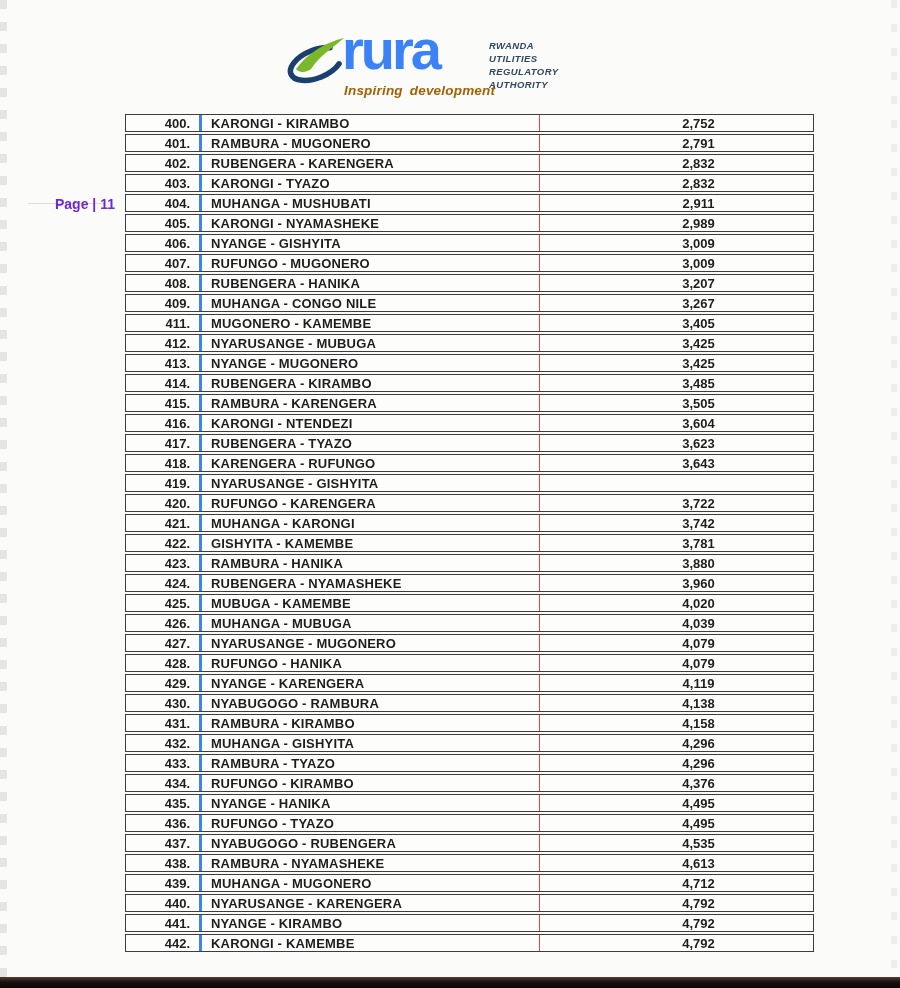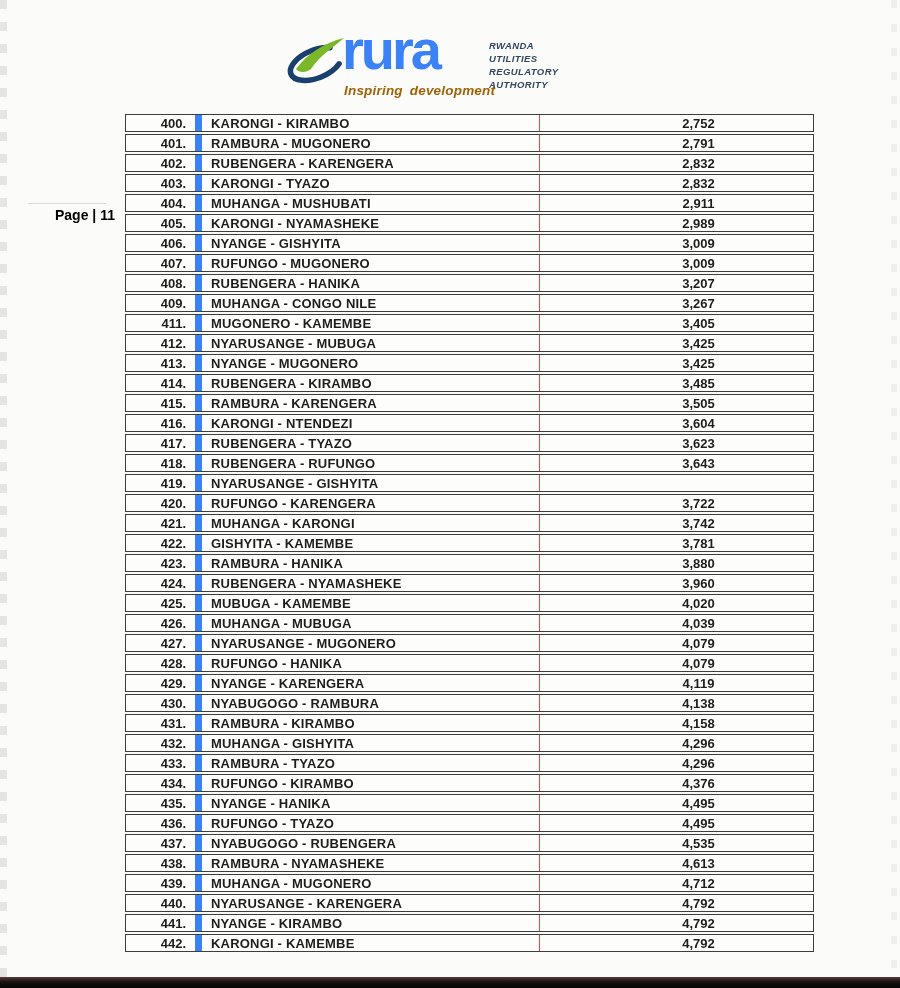--- a/index.html
+++ b/index.html
@@ -17,28 +17,28 @@
   .swoosh{position:absolute;left:2px;top:10px;width:64px;height:50px;}
   .wordmark{position:absolute;left:58px;top:-4px;font-size:56px;font-weight:bold;
     letter-spacing:-3px;color:#3b82f6;line-height:1;}
   .tagline{position:absolute;left:60px;top:57px;font-size:13.5px;font-style:italic;font-weight:600;
     color:#a16207;letter-spacing:.2px;word-spacing:3px;white-space:nowrap;}
   .orgblock{position:absolute;left:205px;top:13px;font-size:9.5px;font-weight:bold;
     color:#31475f;line-height:13px;letter-spacing:.4px;font-style:italic;}
 
   
   .faint-line{position:absolute;left:28px;top:203px;width:78px;height:1px;background:#dcdcdc;}
-  .page-label{position:absolute;left:55px;top:207px;font-size:14px;font-weight:bold;color:#000000;}
+  .page-label{position:absolute;left:55px;top:196px;font-size:14px;font-weight:bold;color:#6d28d9;}
 
   
   .rates-table{position:absolute;left:125px;top:114px;width:689px;}
   .trow{box-sizing:border-box;display:flex;height:18px;margin-bottom:2px;
     border:1px solid #3d3d3d;align-items:stretch;background:#fdfdfc;
     font-size:13px;font-weight:600;color:#1d1d1d;line-height:1;}
-  .c-no{box-sizing:border-box;width:76px;border-right:7px solid #3b82f6;
+  .c-no{box-sizing:border-box;width:76px;border-right:3px solid #3b82f6;
     display:flex;align-items:center;justify-content:flex-end;padding-right:9px;}
   .c-route{box-sizing:border-box;width:338px;border-right:1px solid #ef4444;
     display:flex;align-items:center;padding-left:9px;letter-spacing:.2px;}
   .c-val{box-sizing:border-box;flex:1;display:flex;align-items:center;justify-content:center;
     padding-left:44px;}
 
   
   .bottom-bar{position:absolute;left:0;right:0;bottom:0;height:11px;
     background:linear-gradient(to bottom,#573c38 0,#18100f 45%,#060606 100%);}
 </style>
@@ -149,21 +149,21 @@
         <div class="c-route">KARONGI - NTENDEZI</div>
         <div class="c-val">3,604</div>
       </div>
       <div class="trow">
         <div class="c-no">417.</div>
         <div class="c-route">RUBENGERA - TYAZO</div>
         <div class="c-val">3,623</div>
       </div>
       <div class="trow">
         <div class="c-no">418.</div>
-        <div class="c-route">RUBENGERA - RUFUNGO</div>
+        <div class="c-route">KARENGERA - RUFUNGO</div>
         <div class="c-val">3,643</div>
       </div>
       <div class="trow">
         <div class="c-no">419.</div>
         <div class="c-route">NYARUSANGE - GISHYITA</div>
       </div>
       <div class="trow">
         <div class="c-no">420.</div>
         <div class="c-route">RUFUNGO - KARENGERA</div>
         <div class="c-val">3,722</div>

